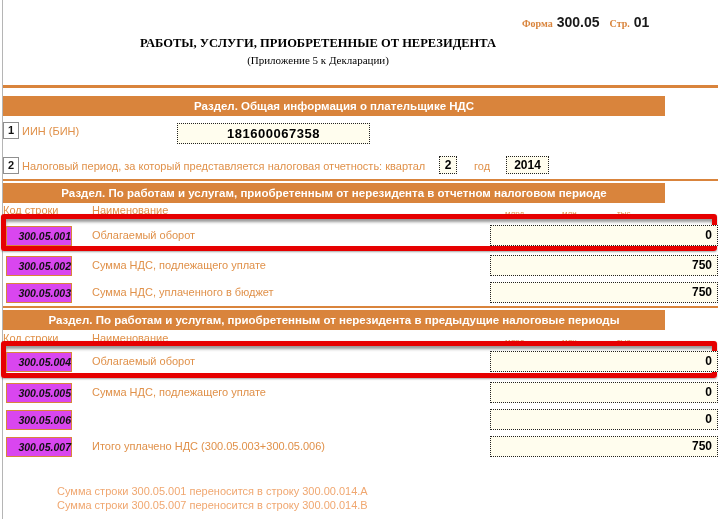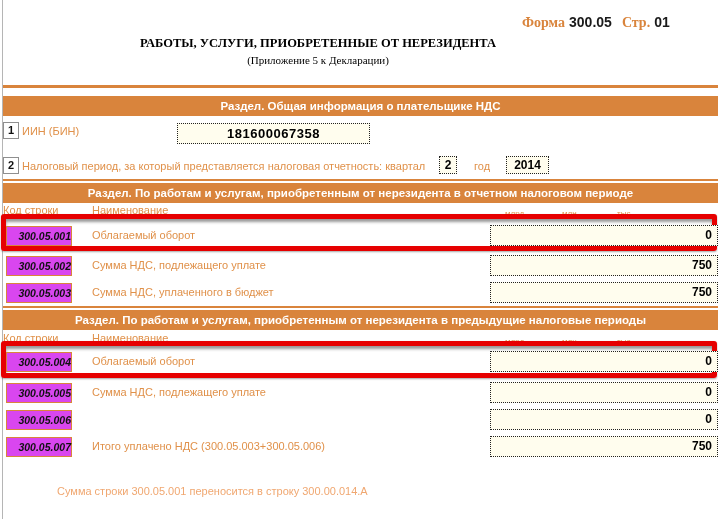--- a/index.html
+++ b/index.html
@@ -3,31 +3,31 @@
 <meta charset="utf-8">
 <style>
   html,body{margin:0;padding:0;background:#fff;}
   .page{
     position:relative;width:718px;height:519px;background:#ffffff;
     font-family:"Liberation Sans",sans-serif;overflow:hidden;
   }
   .left-line{position:absolute;left:2px;top:0;width:1px;height:519px;background:#b5b5b5;}
   
   .form-hdr{position:absolute;left:522px;top:14px;display:flex;align-items:baseline;white-space:nowrap;}
-  .hdr-word{font-family:"Liberation Serif",serif;font-weight:bold;font-size:14px;color:#d9843c;}
+  .hdr-word{font-family:"Liberation Serif",serif;font-weight:bold;font-size:10px;color:#d9843c;}
   .hdr-num{font-family:"Liberation Sans",sans-serif;font-weight:bold;font-size:14px;color:#1a1a1a;margin-left:4px;}
   .hdr-gap{margin-left:10px;}
   
   .title-wrap{position:absolute;left:0;top:36px;width:636px;text-align:center;}
   .title-main{font-family:"Liberation Serif",serif;font-weight:bold;font-size:12.5px;color:#000;}
   .title-sub{font-family:"Liberation Serif",serif;font-size:11px;color:#000;margin-top:3px;}
   
   .rule{position:absolute;left:3px;width:715px;background:#d9843c;}
   .banner{
-    position:absolute;left:3px;width:715px;height:20px;background:#d9843c;
+    position:absolute;left:3px;width:662px;height:20px;background:#d9843c;
     color:#fff;font-weight:bold;font-size:11.5px;text-align:center;line-height:20px;
   }
   
   .numbox{
     position:absolute;width:14px;height:15px;border:1px solid #8f8f8f;background:#fff;
     font-weight:bold;font-size:11px;color:#111;text-align:center;line-height:15px;
   }
   .olabel{position:absolute;font-size:11px;color:#e0914a;white-space:nowrap;}
   .dottedbox{
     position:absolute;background:#fffdee;border:1px dotted #222;
@@ -150,13 +150,14 @@
     <div class="code-box">300.05.006</div>
     <div class="value-box">0</div>
   </div>
   <div class="frow" style="top:436px;padding-left:32px;">
     <div class="code-box">300.05.007</div>
     <div class="row-label">Итого уплачено НДС (300.05.003+300.05.006)</div>
     <div class="value-box">750</div>
   </div>
 
   <div class="note" style="top:485px;">Сумма строки 300.05.001 переносится в строку 300.00.014.А</div>
+  <div class="note" style="top:499px;">Сумма строки 300.05.007 переносится в строку 300.00.014.В</div>
 </div>
 
 </body></html>

